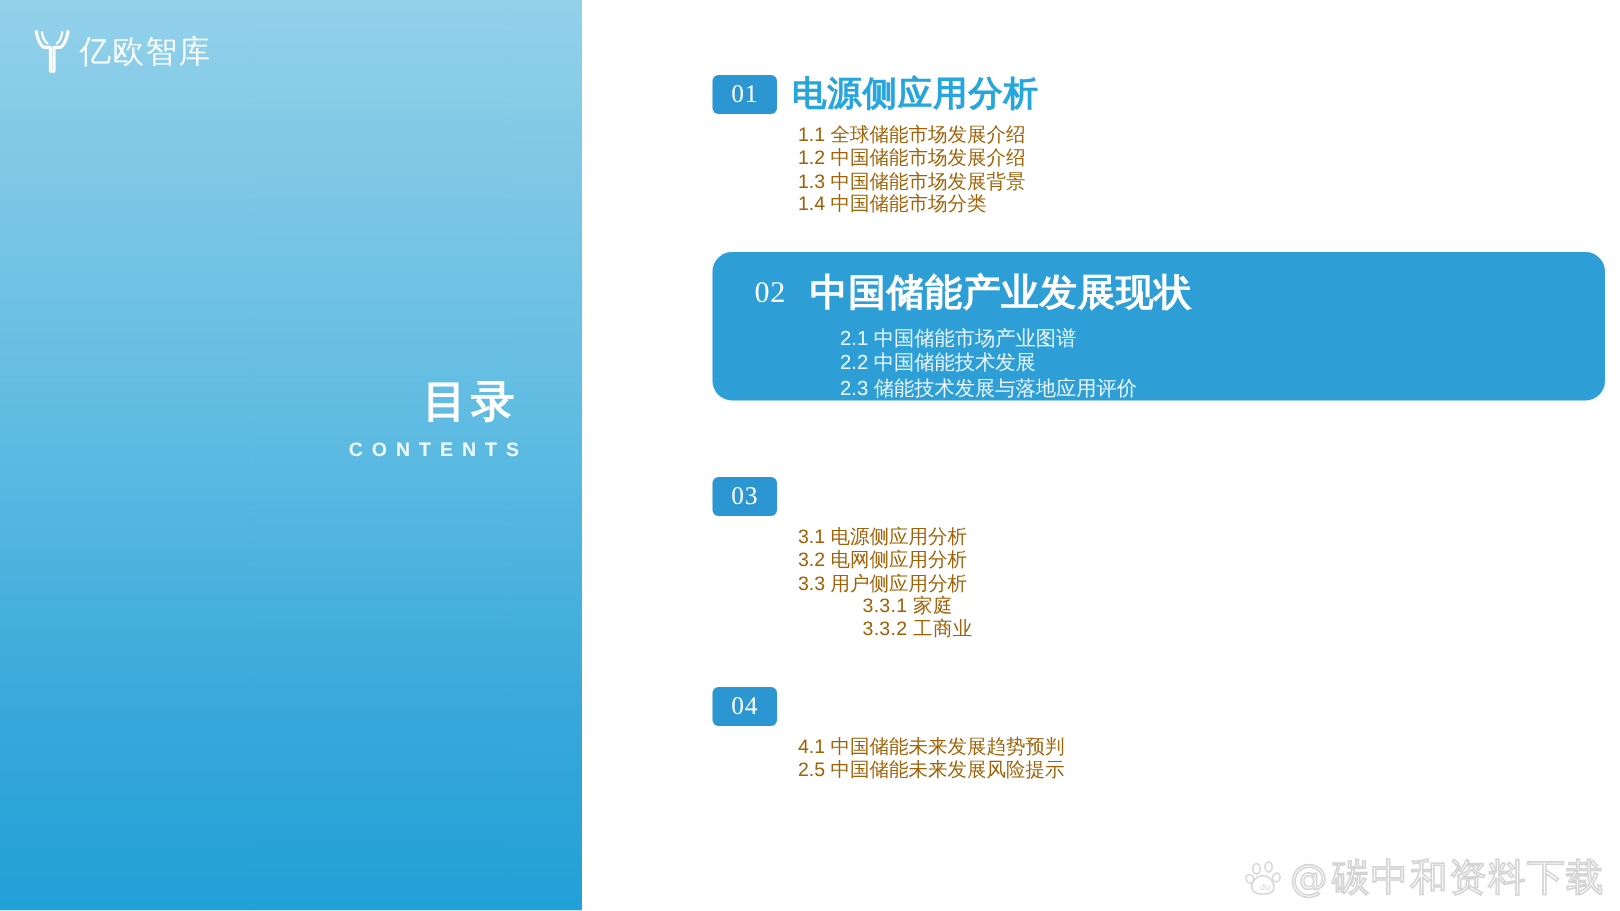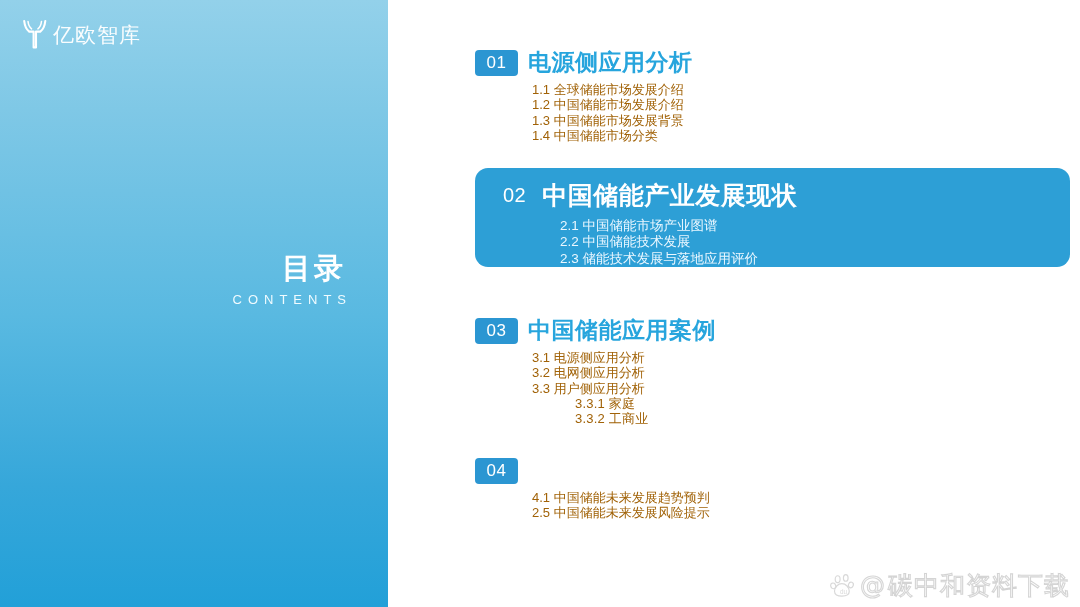--- a/index.html
+++ b/index.html
@@ -61,21 +61,21 @@
     line-height: 1.15;
     margin: 0;
   }
   .contents-en {
     color: #f0fbff;
     font-size: 13px;
     letter-spacing: 6px;
     line-height: 1.1;
     margin-top: 8px;
     margin-right: -6px;
-    font-weight: 400;
+    font-weight: 700;
   }
 
   
   .right-panel {
     position: absolute;
     left: 388px;
     top: 0;
     width: 692px;
     height: 607px;
     background: #ffffff;
@@ -89,20 +89,21 @@
   .section-inner {
     position: relative;
     padding: 10px 0 10px 0;
   }
 
   .sec-head {
     display: flex;
     align-items: center;
     gap: 10px;
     padding-left: 87px;
+    font-family: Liberation Serif, serif;
   }
   .sec-badge {
     width: 43px;
     height: 26px;
     border-radius: 4px;
     background: #2b96d2;
     color: #ffffff;
     font-size: 17px;
     font-weight: 400;
     letter-spacing: 0.5px;
@@ -237,21 +238,20 @@
             <li class="sub-item">2.1 中国储能市场产业图谱</li>
             <li class="sub-item">2.2 中国储能技术发展</li>
             <li class="sub-item">2.3 储能技术发展与落地应用评价</li>
           </ul>
         </div>
       </div>
       <div class="section" style="top: 308px;">
         <div class="section-inner">
           <div class="sec-head">
             <div class="sec-badge">03</div>
-            <div class="sec-title">中国储能应用案例</div>
           </div>
           <ul class="sub-list">
             <li class="sub-item">3.1 电源侧应用分析</li>
             <li class="sub-item">3.2 电网侧应用分析</li>
             <li class="sub-item">3.3 用户侧应用分析</li>
             <li class="sub-item deep">3.3.1  家庭</li>
             <li class="sub-item deep">3.3.2  工商业</li>
           </ul>
         </div>
       </div>

